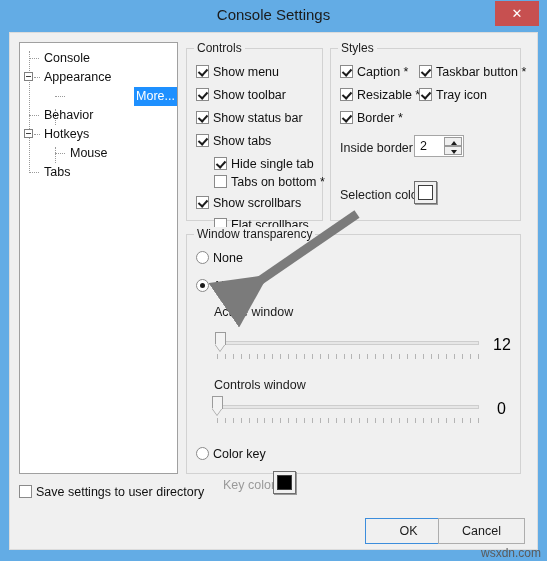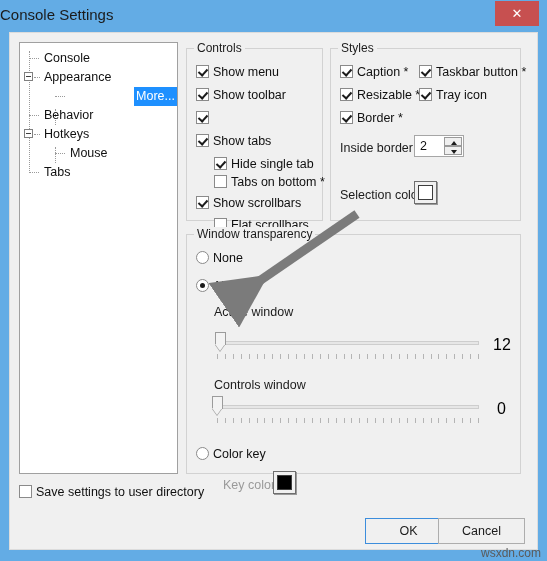--- a/index.html
+++ b/index.html
@@ -29,20 +29,21 @@
   .titlebar {
     position: absolute;
     left: 0; top: 0;
     width: 547px;
     height: 32px;
   }
   .title-text {
     position: absolute;
     left: 0; top: 6px;
     width: 547px;
+    text-align: center;
     font-size: 15px;
     color: #1b1b1b;
     font-family: "Liberation Sans", sans-serif;
   }
   .close-button {
     position: absolute;
     right: 8px; top: 1px;
     width: 44px; height: 25px;
     background: #c75050;
     color: #ffffff;
@@ -377,21 +378,21 @@
     <div class="group" style="left:176px; top:15px; width:137px; height:173px;">
       <span class="group-title">Controls</span>
 
       <div class="row" style="left:9px; top:16px;">
         <span class="cb on"></span><span>Show menu</span>
       </div>
       <div class="row" style="left:9px; top:39px;">
         <span class="cb on"></span><span>Show toolbar</span>
       </div>
       <div class="row" style="left:9px; top:62px;">
-        <span class="cb on"></span>
+        <span class="cb on"></span><span>Show status bar</span>
       </div>
       <div class="row" style="left:9px; top:85px;">
         <span class="cb on"></span><span>Show tabs</span>
       </div>
       <div class="row" style="left:27px; top:108px;">
         <span class="cb on"></span><span>Hide single tab</span>
       </div>
       <div class="row" style="left:27px; top:126px;">
         <span class="cb"></span><span>Tabs on bottom *</span>
       </div>

